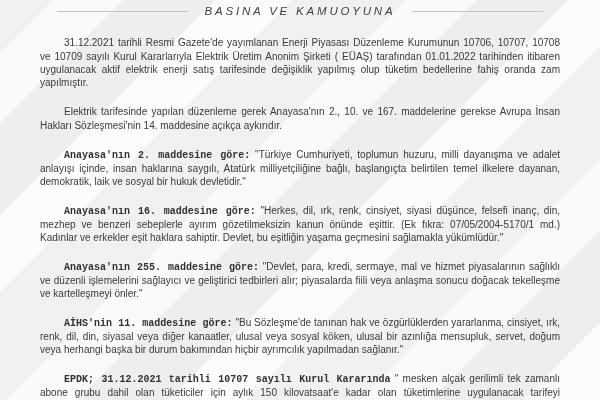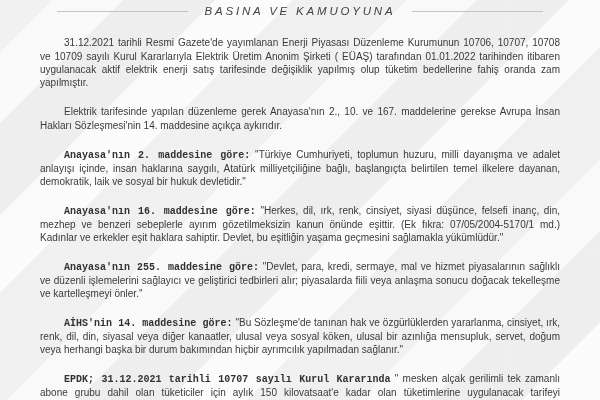--- a/index.html
+++ b/index.html
@@ -77,18 +77,18 @@
     <p><span class="lead"></span><span>31.12.2021 tarihli Resmi Gazete'de yayımlanan Enerji Piyasası Düzenleme Kurumunun 10706, 10707, 10708 ve 10709 sayılı Kurul Kararlarıyla Elektrik Üretim Anonim Şirketi ( EÜAŞ) tarafından 01.01.2022 tarihinden itibaren uygulanacak aktif elektrik enerji satış tarifesinde değişiklik yapılmış olup tüketim bedellerine fahiş oranda zam yapılmıştır.</span></p>
 
     <p><span class="lead"></span><span>Elektrik tarifesinde yapılan düzenleme gerek Anayasa'nın 2., 10. ve 167. maddelerine gerekse Avrupa İnsan Hakları Sözleşmesi'nin 14. maddesine açıkça aykırıdır.</span></p>
 
     <p><span class="lead">Anayasa'nın 2. maddesine göre:</span><span> "Türkiye Cumhuriyeti, toplumun huzuru, milli dayanışma ve adalet anlayışı içinde, insan haklarına saygılı, Atatürk milliyetçiliğine bağlı, başlangıçta belirtilen temel ilkelere dayanan, demokratik, laik ve sosyal bir hukuk devletidir."</span></p>
 
     <p><span class="lead">Anayasa'nın 16. maddesine göre:</span><span> "Herkes, dil, ırk, renk, cinsiyet, siyasi düşünce, felsefi inanç, din, mezhep ve benzeri sebeplerle ayırım gözetilmeksizin kanun önünde eşittir. (Ek fıkra: 07/05/2004-5170/1 md.) Kadınlar ve erkekler eşit haklara sahiptir. Devlet, bu eşitliğin yaşama geçmesini sağlamakla yükümlüdür."</span></p>
 
     <p><span class="lead">Anayasa'nın 255. maddesine göre:</span><span> "Devlet, para, kredi, sermaye, mal ve hizmet piyasalarının sağlıklı ve düzenli işlemelerini sağlayıcı ve geliştirici tedbirleri alır; piyasalarda fiili veya anlaşma sonucu doğacak tekelleşme ve kartelleşmeyi önler."</span></p>
 
-    <p><span class="lead">AİHS'nin 14. maddesine göre:</span><span> "Bu Sözleşme'de tanınan hak ve özgürlüklerden yararlanma, cinsiyet, ırk, renk, dil, din, siyasal veya diğer kanaatler, ulusal veya sosyal köken, ulusal bir azınlığa mensupluk, servet, doğum veya herhangi başka bir durum bakımından hiçbir ayrımcılık yapılmadan sağlanır."</span></p>
+    <p><span class="lead">AİHS'nin 11. maddesine göre:</span><span> "Bu Sözleşme'de tanınan hak ve özgürlüklerden yararlanma, cinsiyet, ırk, renk, dil, din, siyasal veya diğer kanaatler, ulusal veya sosyal köken, ulusal bir azınlığa mensupluk, servet, doğum veya herhangi başka bir durum bakımından hiçbir ayrımcılık yapılmadan sağlanır."</span></p>
 
     <p><span class="lead">EPDK; 31.12.2021 tarihli 10707 sayılı Kurul Kararında</span><span> " mesken alçak gerilimli tek zamanlı abone grubu dahil olan tüketiciler için aylık 150 kilovatsaat'e kadar olan tüketimlerine uygulanacak tarifeyi belirlemiştir.</span></p>
   </div>
 
 </div>
 
 </body></html>

